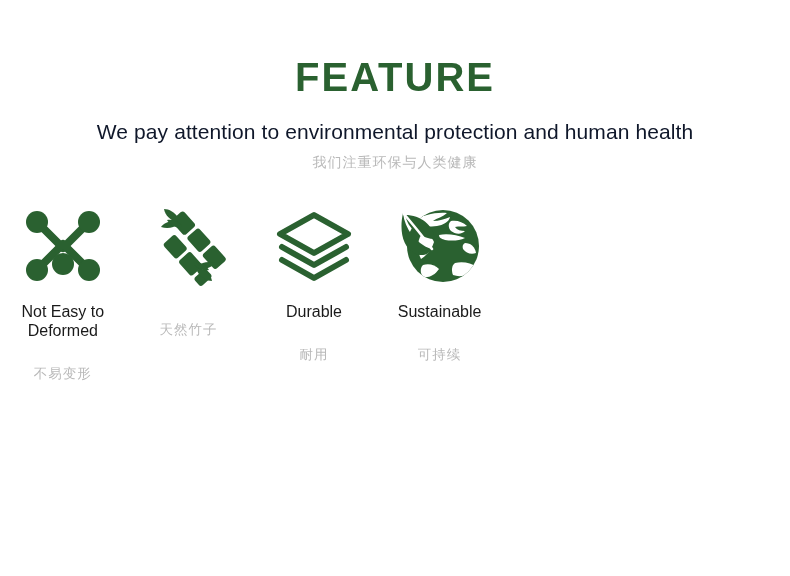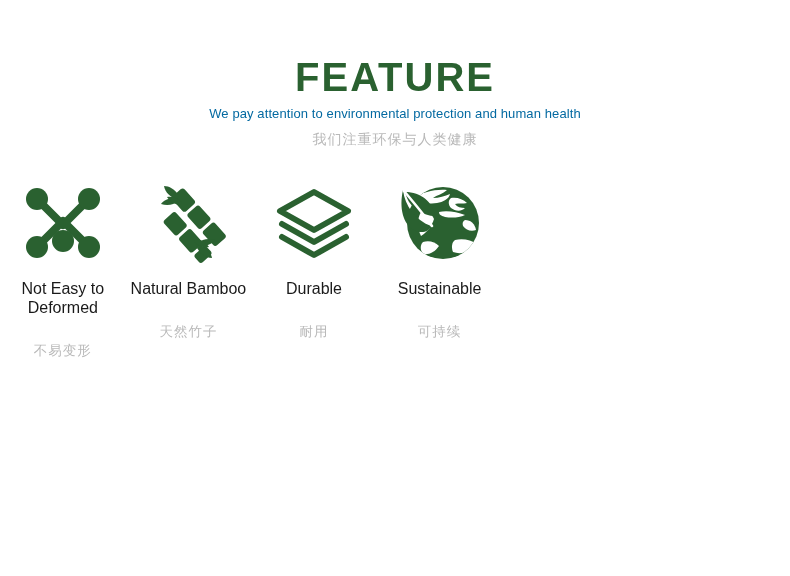--- a/index.html
+++ b/index.html
@@ -29,23 +29,23 @@
   }
   .title {
     font-size: 40px;
     font-weight: bold;
     letter-spacing: 2px;
     color: #2a6130;
     line-height: 1.05;
     margin: 0;
   }
   .subtitle-en {
-    margin-top: 8px;
-    font-size: 13px;
-    color: #0369a1;
+    margin-top: 22px;
+    font-size: 21px;
+    color: #0f172a;
     font-weight: normal;
     letter-spacing: 0.1px;
   }
   .subtitle-cn {
     margin-top: 10px;
     font-size: 14px;
     color: #b9b9b9;
     letter-spacing: 1px;
     font-family: Liberation Serif, serif;
   }
@@ -140,21 +140,20 @@
             <path d="M30 16 C22 14 16 17 13 21 C19 23 26 22 30 18 Z"></path>
             <path d="M31 13 C27 6 21 3 16 3 C17 9 22 14 28 16 Z"></path>
             <path d="M34 19 C30 15 24 13 19 14 C22 19 28 22 33 22 Z"></path>
 
             <path d="M50 62 C58 64 64 61 67 57 C61 55 54 56 50 60 Z"></path>
             <path d="M49 65 C53 72 59 75 64 75 C63 69 58 64 52 62 Z"></path>
             <path d="M46 59 C50 63 56 65 61 64 C58 59 52 56 47 56 Z"></path>
           </g>
         </svg>
       </div>
-      <div class="label-en">Natural Bamboo</div>
       <div class="label-cn">天然竹子</div>
     </div>
 
 
 
     <div class="cell">
       <div class="icon-wrap">
         <svg width="80" height="74" viewBox="0 0 80 74" aria-hidden="true">
           <g stroke="#2a6130" fill="none" stroke-width="6" stroke-linecap="round" stroke-linejoin="round">
             <path d="M40 6 L74 25 L40 44 L6 25 Z"></path>

